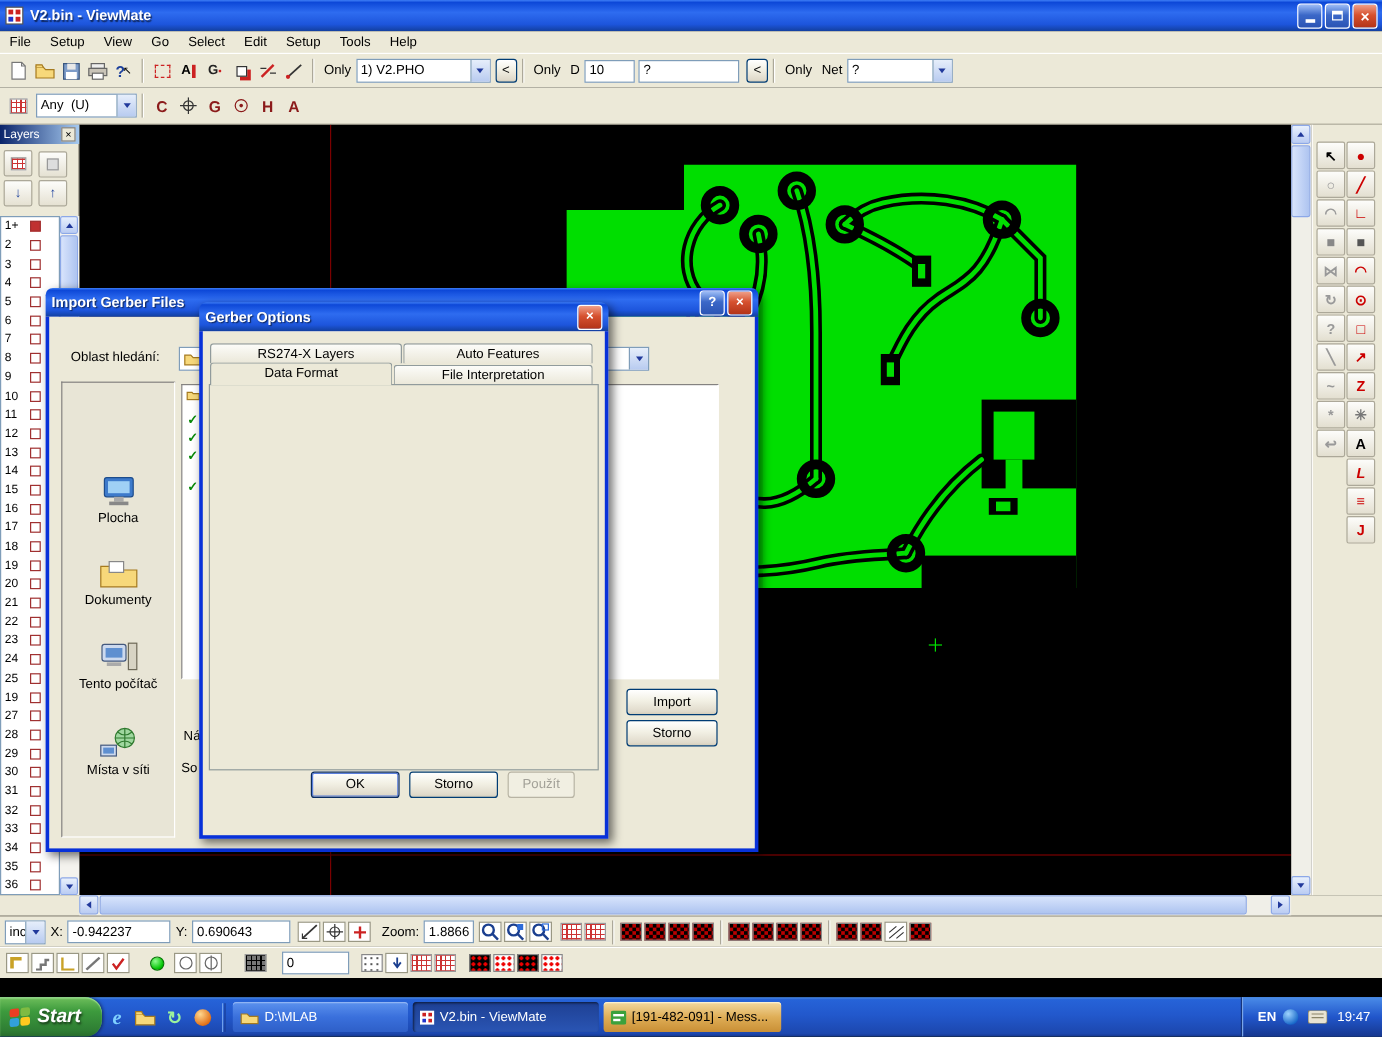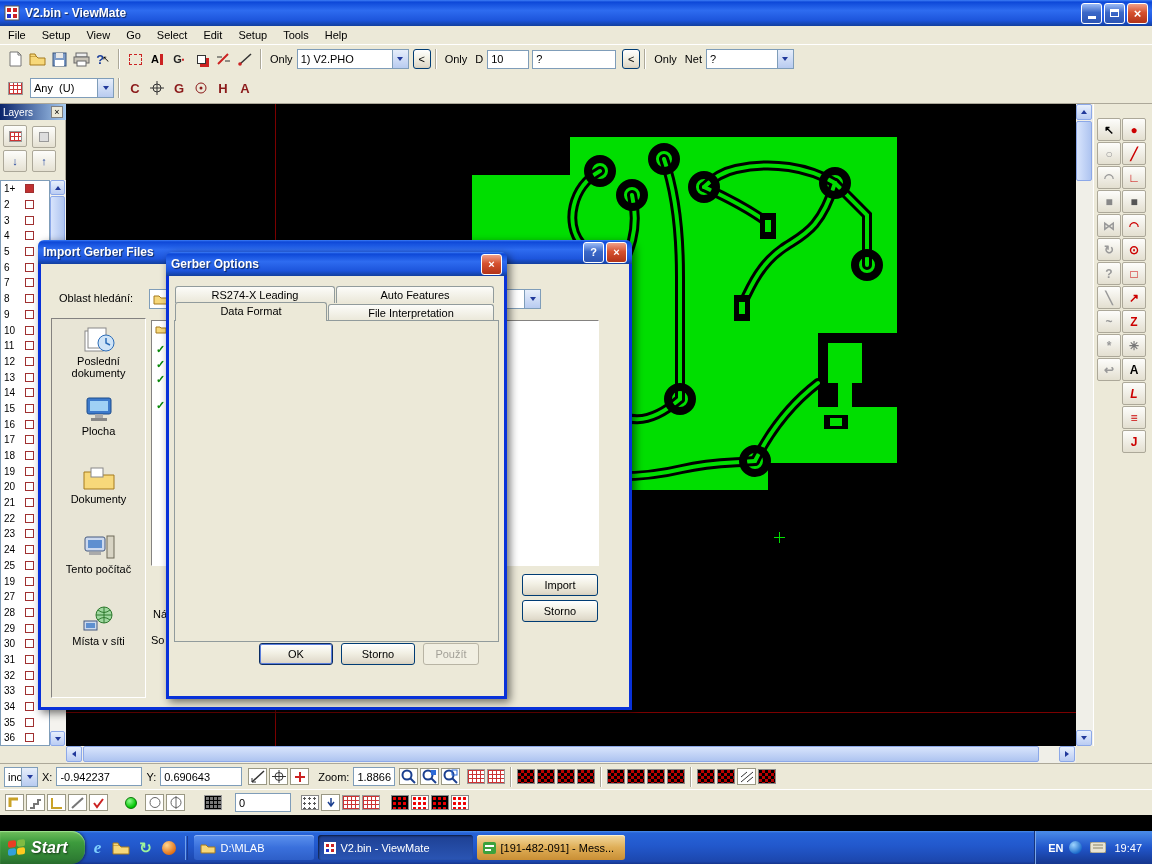--- a/index.html
+++ b/index.html
@@ -801,21 +801,21 @@
         <svg width="18" height="14">
           <path d="M1,4 h6 l2,2 h8 v7 h-16 z" fill="#F7D87A" stroke="#A57A1E"></path>
           <path d="M1,4 v-2 h5 l1,2" fill="#F7D87A" stroke="#A57A1E"></path>
         </svg>
       </span>
     <span class="qlicon" style="color:#9CF39C;font-size:15px;font-weight:bold">↻</span>
     <span class="qlicon">
         <span style="width:14px;height:14px;border-radius:50%;background:radial-gradient(circle at 35% 30%,#FFD78F,#E06A10 75%)"></span>
       </span>
     <span style="width:3px;height:24px;margin:0 4px;border-left:1px solid #6FA0EC;border-right:1px solid #1A3C96"></span>
-    <span class="taskbtn" style="width:120px">
+    <span class="taskbtn" style="width:146px">
       <svg width="16" height="12">
           <path d="M1,3 h5 l2,2 h7 v6 h-14 z" fill="#F7D87A" stroke="#A57A1E"></path>
         </svg>
       <span>D:\MLAB</span>
     </span>
     <span class="taskbtn active" style="width:155px">
       <svg width="12" height="12">
           <rect x="0" y="0" width="12" height="12" fill="#fff"></rect>
           <rect x="2" y="2" width="3" height="3" fill="#C22"></rect>
           <rect x="7" y="2" width="3" height="3" fill="#C22"></rect>
@@ -860,29 +860,20 @@
         <span class="cval">
               <svg width="15" height="12">
                 <path d="M1,3 h5 l2,2 h6 v6 h-13 z" fill="#F7D87A" stroke="#A57A1E"></path>
               </svg>
             </span>
         <span class="cbtn">
               <span class="tri-dn"></span>
             </span>
       </span>
       <div class="abs sunken" style="left:10px;top:54px;width:95px;height:380px;background:#E8E5D6">
-        <div class="places-item" style="top:4px">
-          <svg width="34" height="30">
-                <rect x="3" y="8" width="18" height="20" fill="#fff" stroke="#888"></rect>
-                <rect x="6" y="5" width="18" height="20" fill="#fff" stroke="#888"></rect>
-                <circle cx="24" cy="20" r="8" fill="#CFE4F7" stroke="#2B6CB8"></circle>
-                <path d="M24,15 v5 l4,2" fill="none" stroke="#2B6CB8" stroke-width="1.5"></path>
-              </svg>
-          <div>Poslední dokumenty</div>
-        </div>
         <div class="places-item" style="top:76px">
           <svg width="34" height="28">
                 <rect x="5" y="3" width="24" height="16" rx="2" fill="#3D7ACB" stroke="#1D4C8C"></rect>
                 <rect x="8" y="6" width="18" height="10" fill="#9FD0F5"></rect>
                 <rect x="13" y="19" width="8" height="4" fill="#AAA"></rect>
                 <rect x="9" y="23" width="16" height="3" fill="#888"></rect>
               </svg>
           <div>Plocha</div>
         </div>
         <div class="places-item" style="top:146px">
@@ -930,21 +921,21 @@
 
   <div class="abs xpwin" style="left:166px;top:252px;width:341px;height:447px;z-index:20">
     <div class="bar">
       <span class="bartxt">Gerber Options</span>
       <span style="margin-left:auto;display:flex">
         <span class="dlgbtn close">×</span>
       </span>
     </div>
     <div class="frame">
         <div class="body">
-      <span class="tab" style="left:6px;top:10px;width:160px">RS274-X Leading</span>
+      <span class="tab" style="left:6px;top:10px;width:160px">RS274-X Layers</span>
       <span class="tab" style="left:167px;top:10px;width:158px">Auto Features</span>
       <span class="tab active" style="left:6px;top:26px;width:152px">Data Format</span>
       <span class="tab" style="left:159px;top:28px;width:166px">File Interpretation</span>
       <div class="tabpanel" style="left:5px;top:44px;width:325px;height:322px"></div>
 
       <span class="abs" style="left:20px;top:65px;width:106px;text-align:right">Left of decimal:</span>
       <span class="combo abs" style="left:131px;top:62px;width:48px;height:18px">
         <span class="cval" style="background:#316AC5;color:#fff">3</span>
         <span class="cbtn">
               <span class="tri-dn"></span>

